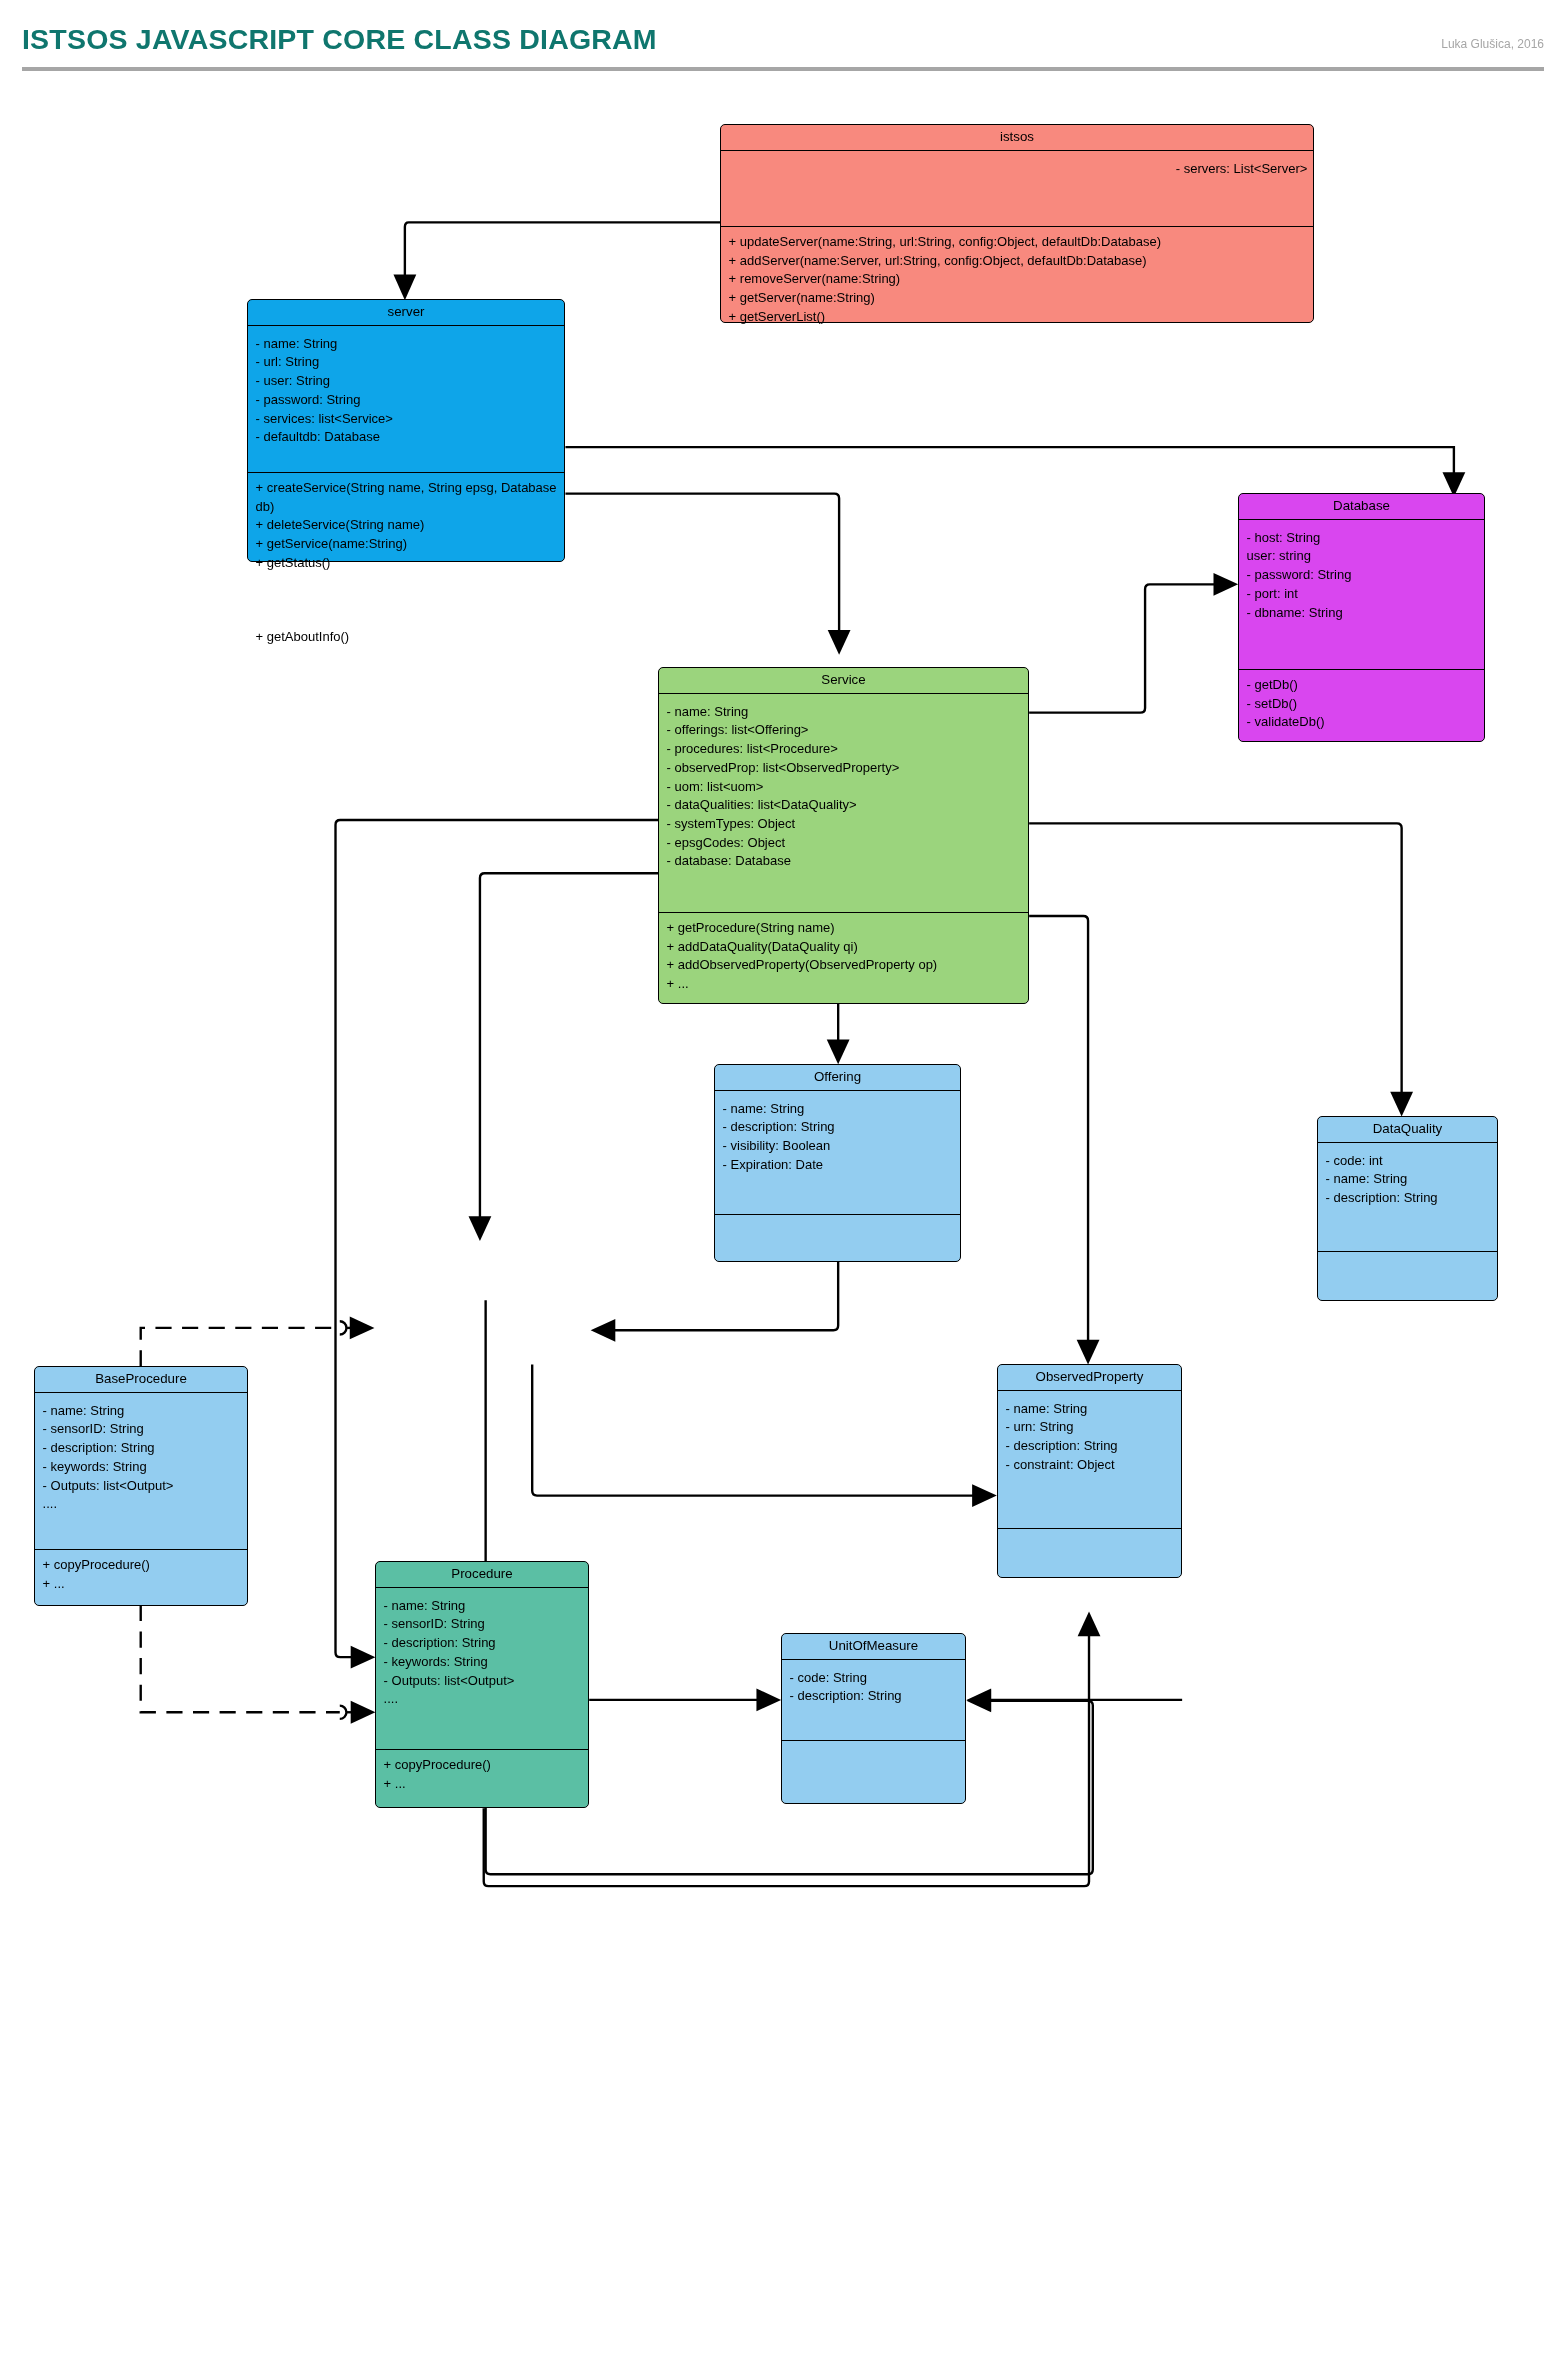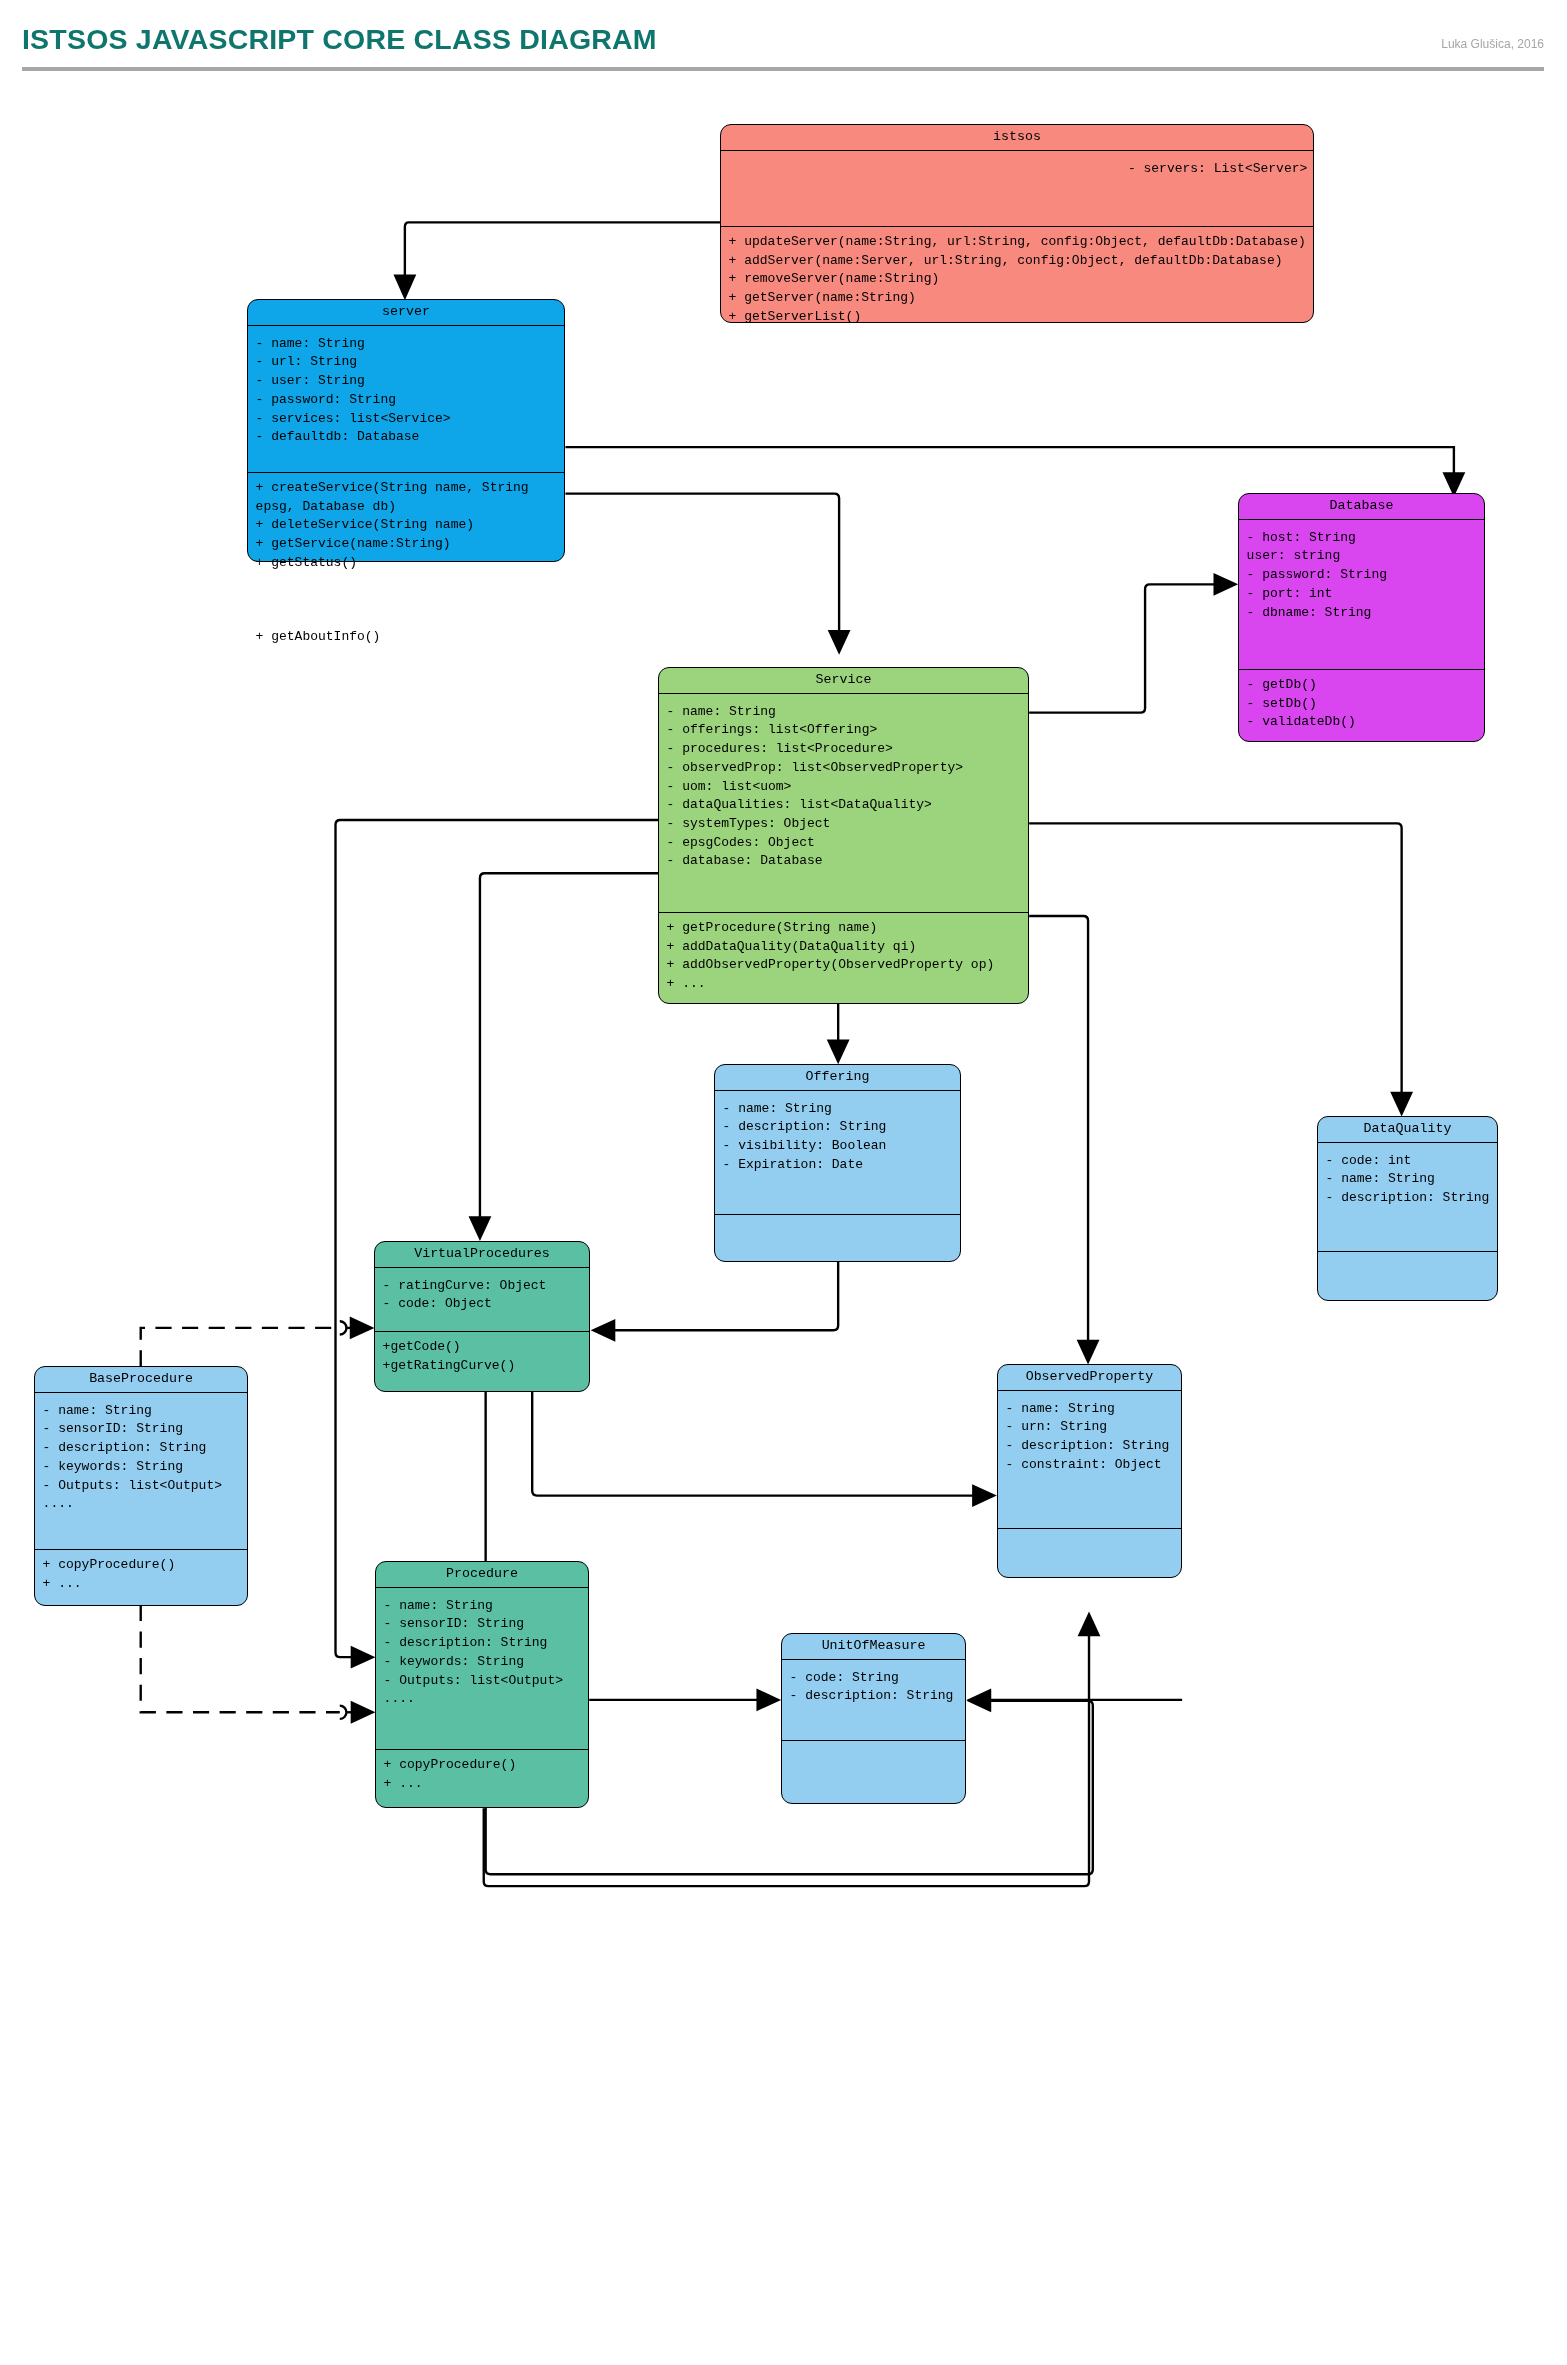--- a/index.html
+++ b/index.html
@@ -24,24 +24,23 @@
   #wires{position:absolute;left:0;top:0;width:1568px;height:2366px;overflow:visible;}
   .wire{fill:none;stroke:#000;stroke-width:5;}
   .wire-dash{fill:none;stroke:#000;stroke-width:5;stroke-dasharray:34 22;}
   .hop{fill:none;stroke:#000;stroke-width:5;}
   .arrow-head{fill:#000;stroke:none;}
 
   
   .uml{
     position:absolute;
     border:1.9px solid #000;
-    border-radius:11px;
+    border-radius:5px;
     box-sizing:border-box;
     overflow:visible;
-    font-family:Liberation Mono, monospace;
   }
   .uml .title{
     text-align:center;
     font-size:13.3px;
     color:#000;
     padding:4.8px 2.9px 5.7px 2.9px;
     border-bottom:1.9px solid #000;
     line-height:1.1;
   }
   .uml .attrs{
@@ -268,31 +267,20 @@
   <div class="uml c-blue" id="box-dataquality">
     <div class="title">DataQuality</div>
     <div class="attrs">
       <div>- code: int</div>
       <div>- name: String</div>
       <div>- description: String</div>
     </div>
     <div class="ops"></div>
   </div>
 
-  <div class="uml c-teal" id="box-virtualproc">
-    <div class="title">VirtualProcedures</div>
-    <div class="attrs">
-      <div>- ratingCurve: Object</div>
-      <div>- code: Object</div>
-    </div>
-    <div class="ops">
-      <div>+getCode()</div>
-      <div>+getRatingCurve()</div>
-    </div>
-  </div>
 
   <div class="uml c-blue" id="box-baseprocedure">
     <div class="title">BaseProcedure</div>
     <div class="attrs">
       <div>- name: String</div>
       <div>- sensorID: String</div>
       <div>- description: String</div>
       <div>- keywords: String</div>
       <div>- Outputs: list&lt;Output&gt;</div>
       <div>....</div>

